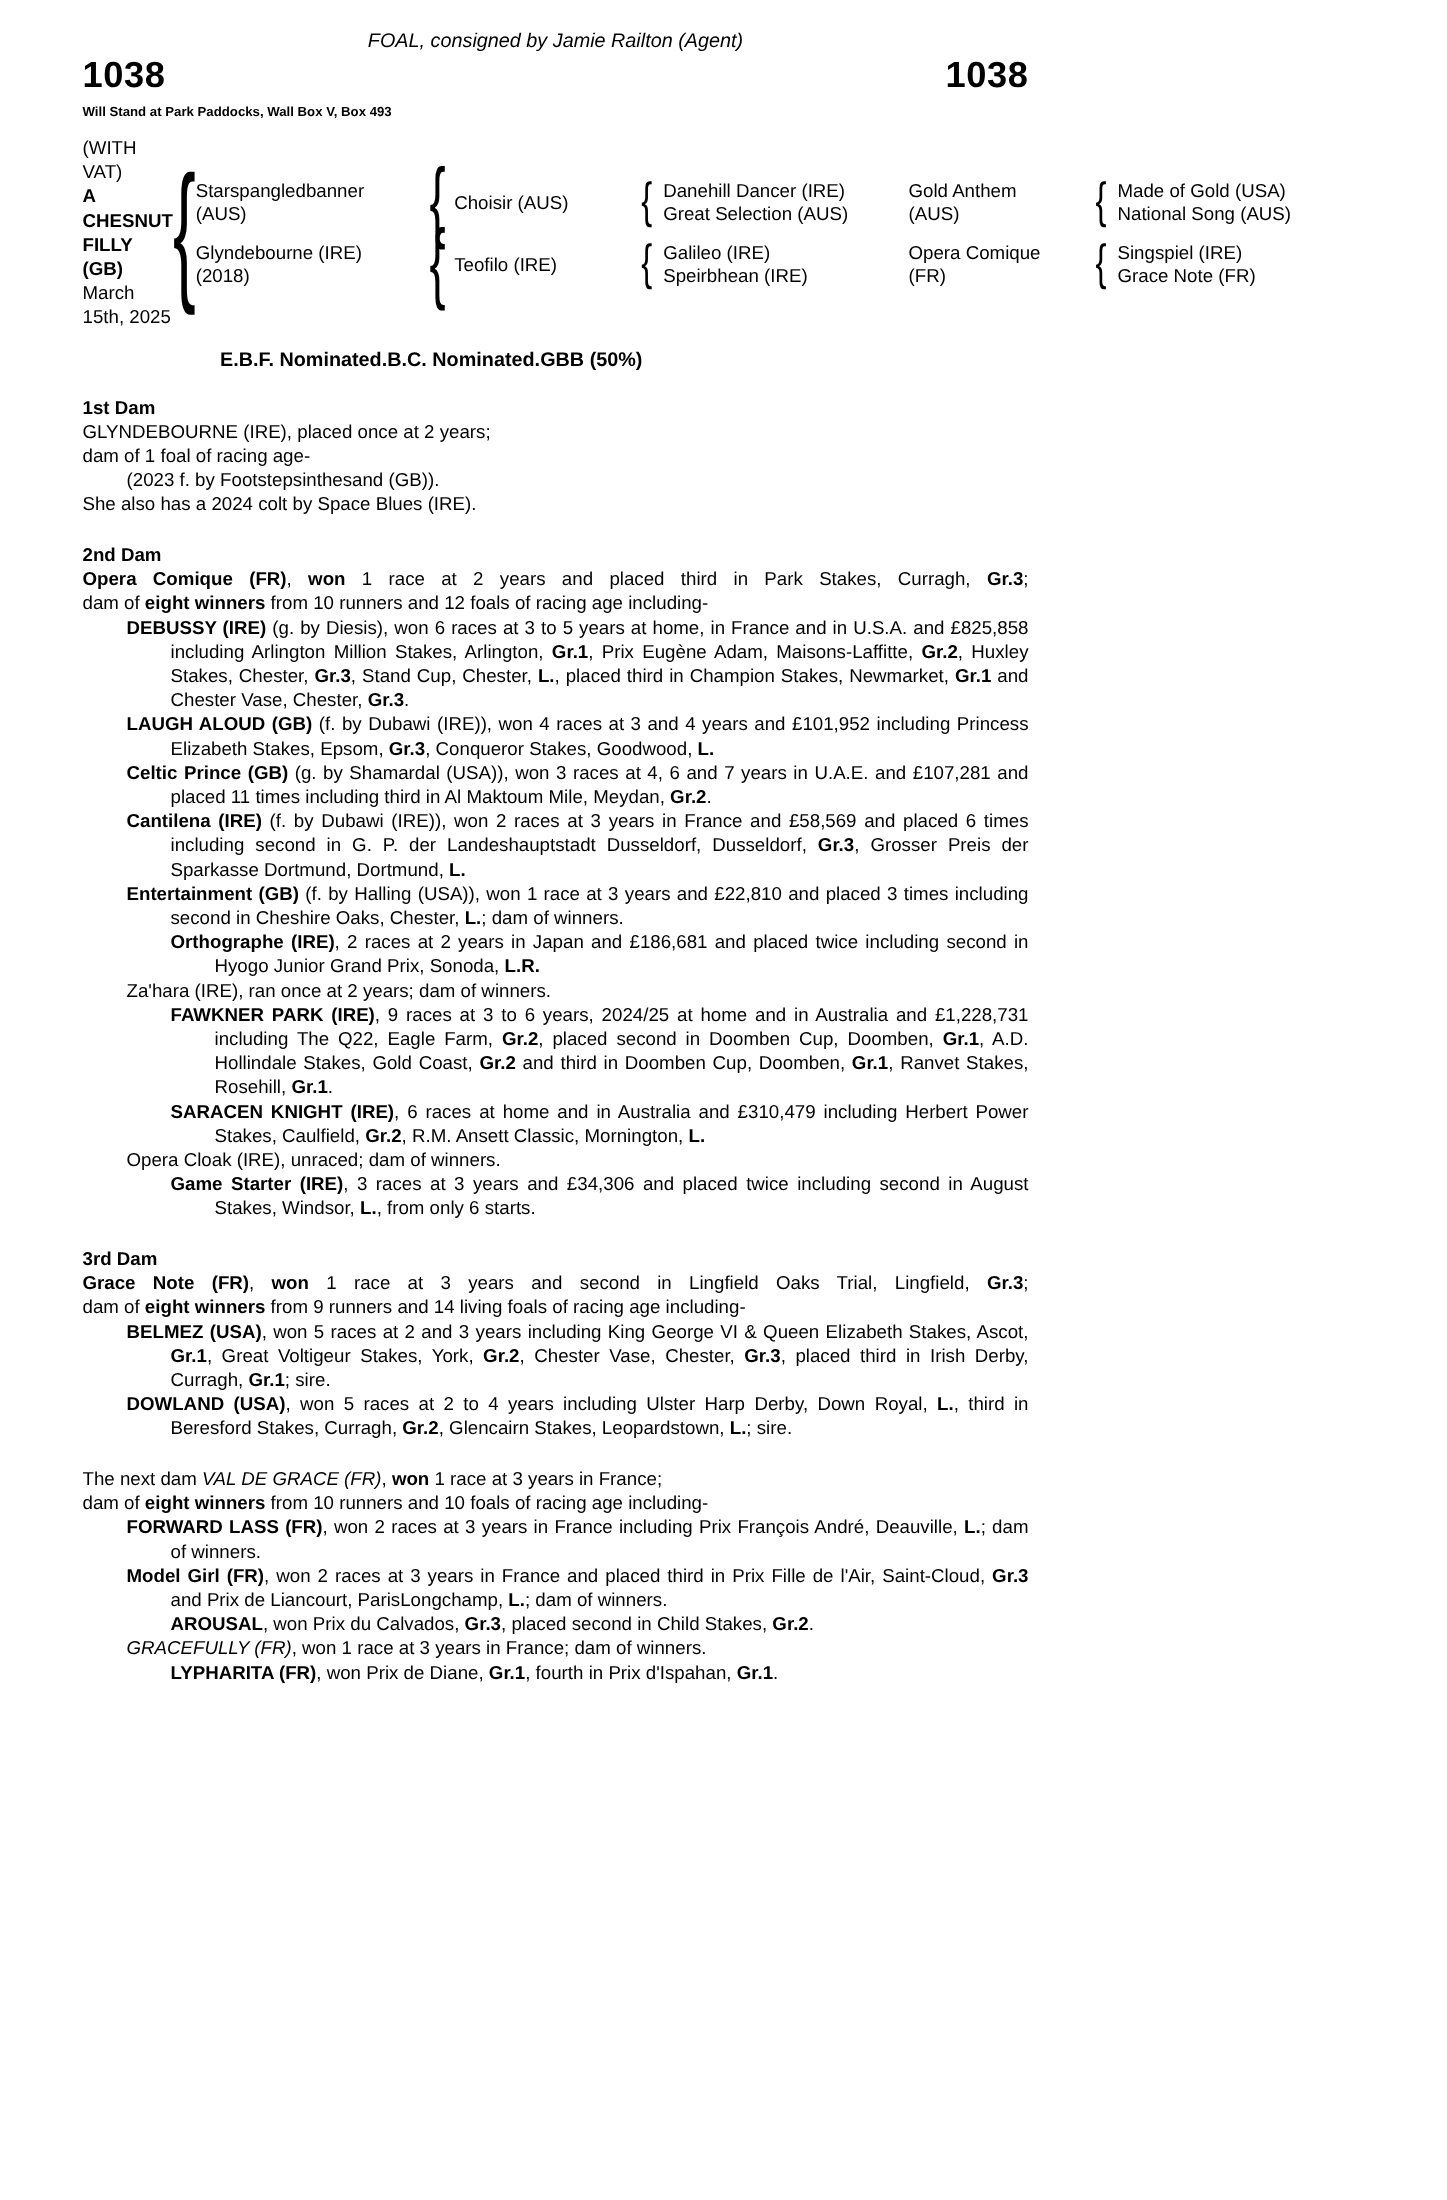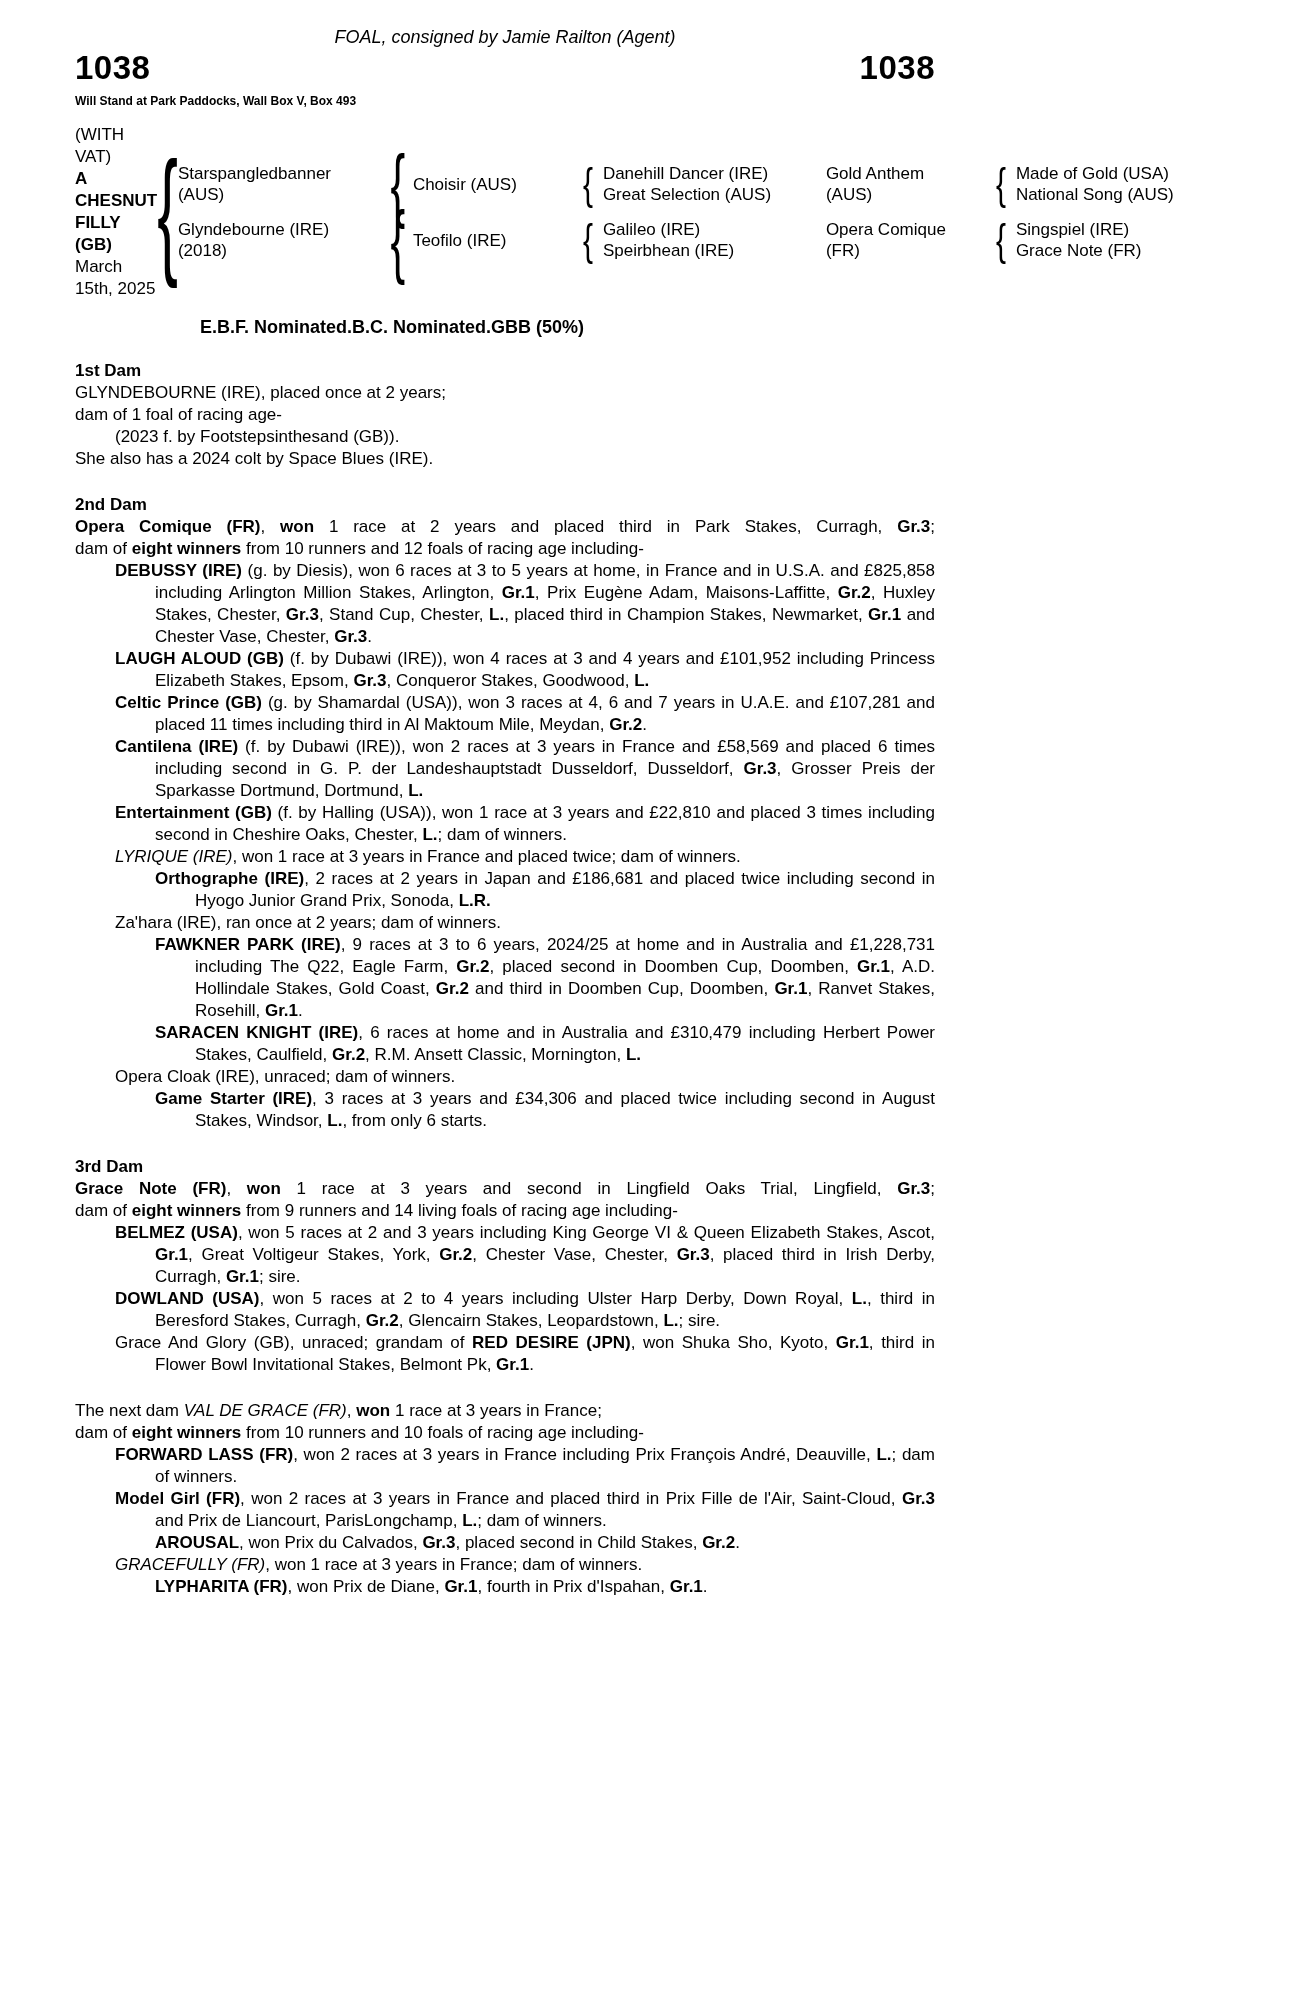--- a/index.html
+++ b/index.html
@@ -173,35 +173,33 @@
       </div>
       <div class="section">
         <div class="sec-heading">2nd Dam</div>
         <div class="para ind0 stretch"><span class="b">Opera Comique (FR)</span><span>, </span><span class="b">won</span><span> 1 race at 2 years and placed third in Park Stakes, Curragh, </span><span class="b">Gr.3</span><span>;</span></div>
         <div class="para ind0"><span>dam of </span><span class="b">eight winners</span><span> from 10 runners and 12 foals of racing age including-</span></div>
         <div class="para ind1"><span class="b">DEBUSSY (IRE)</span><span> (g. by Diesis), won 6 races at 3 to 5 years at home, in France and in U.S.A. and £825,858 including Arlington Million Stakes, Arlington, </span><span class="b">Gr.1</span><span>, Prix Eugène Adam, Maisons-Laffitte, </span><span class="b">Gr.2</span><span>, Huxley Stakes, Chester, </span><span class="b">Gr.3</span><span>, Stand Cup, Chester, </span><span class="b">L.</span><span>, placed third in Champion Stakes, Newmarket, </span><span class="b">Gr.1</span><span> and Chester Vase, Chester, </span><span class="b">Gr.3</span><span>.</span></div>
         <div class="para ind1"><span class="b">LAUGH ALOUD (GB)</span><span> (f. by Dubawi (IRE)), won 4 races at 3 and 4 years and £101,952 including Princess Elizabeth Stakes, Epsom, </span><span class="b">Gr.3</span><span>, Conqueror Stakes, Goodwood, </span><span class="b">L.</span></div>
         <div class="para ind1"><span class="b">Celtic Prince (GB)</span><span> (g. by Shamardal (USA)), won 3 races at 4, 6 and 7 years in U.A.E. and £107,281 and placed 11 times including third in Al Maktoum Mile, Meydan, </span><span class="b">Gr.2</span><span>.</span></div>
         <div class="para ind1"><span class="b">Cantilena (IRE)</span><span> (f. by Dubawi (IRE)), won 2 races at 3 years in France and £58,569 and placed 6 times including second in G. P. der Landeshauptstadt Dusseldorf, Dusseldorf, </span><span class="b">Gr.3</span><span>, Grosser Preis der Sparkasse Dortmund, Dortmund, </span><span class="b">L.</span></div>
         <div class="para ind1"><span class="b">Entertainment (GB)</span><span> (f. by Halling (USA)), won 1 race at 3 years and £22,810 and placed 3 times including second in Cheshire Oaks, Chester, </span><span class="b">L.</span><span>; dam of winners.</span></div>
-        <div class="para ind1"><span class="i">LYRIQUE (IRE)</span><span>, won 1 race at 3 years in France and placed twice; dam of winners.</span></div>
         <div class="para ind2"><span class="b">Orthographe (IRE)</span><span>, 2 races at 2 years in Japan and £186,681 and placed twice including second in Hyogo Junior Grand Prix, Sonoda, </span><span class="b">L.R.</span></div>
         <div class="para ind1"><span>Za'hara (IRE), ran once at 2 years; dam of winners.</span></div>
         <div class="para ind2"><span class="b">FAWKNER PARK (IRE)</span><span>, 9 races at 3 to 6 years, 2024/25 at home and in Australia and £1,228,731 including The Q22, Eagle Farm, </span><span class="b">Gr.2</span><span>, placed second in Doomben Cup, Doomben, </span><span class="b">Gr.1</span><span>, A.D. Hollindale Stakes, Gold Coast, </span><span class="b">Gr.2</span><span> and third in Doomben Cup, Doomben, </span><span class="b">Gr.1</span><span>, Ranvet Stakes, Rosehill, </span><span class="b">Gr.1</span><span>.</span></div>
         <div class="para ind2"><span class="b">SARACEN KNIGHT (IRE)</span><span>, 6 races at home and in Australia and £310,479 including Herbert Power Stakes, Caulfield, </span><span class="b">Gr.2</span><span>, R.M. Ansett Classic, Mornington, </span><span class="b">L.</span></div>
         <div class="para ind1"><span>Opera Cloak (IRE), unraced; dam of winners.</span></div>
         <div class="para ind2"><span class="b">Game Starter (IRE)</span><span>, 3 races at 3 years and £34,306 and placed twice including second in August Stakes, Windsor, </span><span class="b">L.</span><span>, from only 6 starts.</span></div>
       </div>
       <div class="section">
         <div class="sec-heading">3rd Dam</div>
         <div class="para ind0 stretch"><span class="b">Grace Note (FR)</span><span>, </span><span class="b">won</span><span> 1 race at 3 years and second in Lingfield Oaks Trial, Lingfield, </span><span class="b">Gr.3</span><span>;</span></div>
         <div class="para ind0"><span>dam of </span><span class="b">eight winners</span><span> from 9 runners and 14 living foals of racing age including-</span></div>
         <div class="para ind1"><span class="b">BELMEZ (USA)</span><span>, won 5 races at 2 and 3 years including King George VI &amp; Queen Elizabeth Stakes, Ascot, </span><span class="b">Gr.1</span><span>, Great Voltigeur Stakes, York, </span><span class="b">Gr.2</span><span>, Chester Vase, Chester, </span><span class="b">Gr.3</span><span>, placed third in Irish Derby, Curragh, </span><span class="b">Gr.1</span><span>; sire.</span></div>
         <div class="para ind1"><span class="b">DOWLAND (USA)</span><span>, won 5 races at 2 to 4 years including Ulster Harp Derby, Down Royal, </span><span class="b">L.</span><span>, third in Beresford Stakes, Curragh, </span><span class="b">Gr.2</span><span>, Glencairn Stakes, Leopardstown, </span><span class="b">L.</span><span>; sire.</span></div>
-        <div class="para ind1"><span>Grace And Glory (GB), unraced; grandam of </span><span class="b">RED DESIRE (JPN)</span><span>, won Shuka Sho, Kyoto, </span><span class="b">Gr.1</span><span>, third in Flower Bowl Invitational Stakes, Belmont Pk, </span><span class="b">Gr.1</span><span>.</span></div>
       </div>
       <div class="section">
         <div class="para ind0"><span>The next dam </span><span class="i">VAL DE GRACE (FR)</span><span>, </span><span class="b">won</span><span> 1 race at 3 years in France;</span></div>
         <div class="para ind0"><span>dam of </span><span class="b">eight winners</span><span> from 10 runners and 10 foals of racing age including-</span></div>
         <div class="para ind1"><span class="b">FORWARD LASS (FR)</span><span>, won 2 races at 3 years in France including Prix François André, Deauville, </span><span class="b">L.</span><span>; dam of winners.</span></div>
         <div class="para ind1"><span class="b">Model Girl (FR)</span><span>, won 2 races at 3 years in France and placed third in Prix Fille de l'Air, Saint-Cloud, </span><span class="b">Gr.3</span><span> and Prix de Liancourt, ParisLongchamp, </span><span class="b">L.</span><span>; dam of winners.</span></div>
         <div class="para ind2"><span class="b">AROUSAL</span><span>, won Prix du Calvados, </span><span class="b">Gr.3</span><span>, placed second in Child Stakes, </span><span class="b">Gr.2</span><span>.</span></div>
         <div class="para ind1"><span class="i">GRACEFULLY (FR)</span><span>, won 1 race at 3 years in France; dam of winners.</span></div>
         <div class="para ind2"><span class="b">LYPHARITA (FR)</span><span>, won Prix de Diane, </span><span class="b">Gr.1</span><span>, fourth in Prix d'Ispahan, </span><span class="b">Gr.1</span><span>.</span></div>
       </div>

